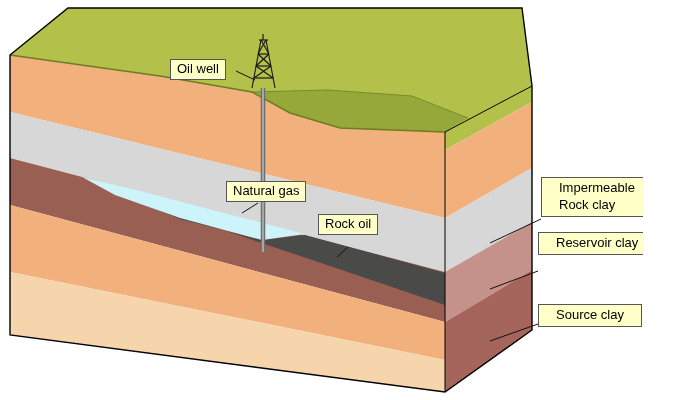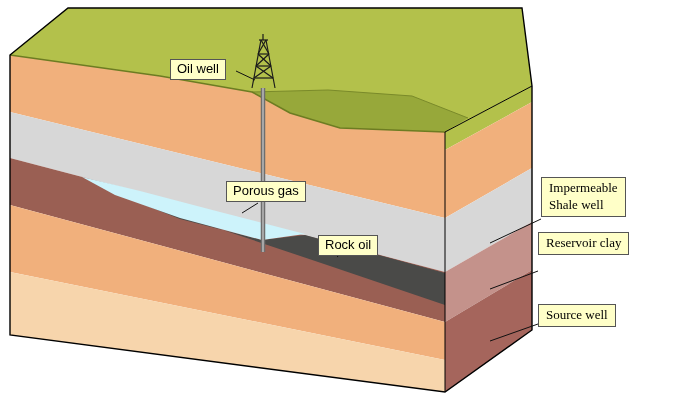--- a/index.html
+++ b/index.html
@@ -15,21 +15,21 @@
   .lbl {
     position: absolute;
     background: #ffffc8;
     border: 1px solid #555555;
     color: #000000;
     font-size: 13px;
     line-height: 1.3;
     padding: 1px 6px;
     white-space: nowrap;
   }
-  .lbl.multi { padding: 2px 7px; font-family: Liberation Serif, serif; }
+  .lbl.multi { padding: 2px 17px; }
 </style>
 </head>
 <body>
 
 <div class="stage">
 
   <svg width="700" height="400" viewBox="0 0 700 400">
 
     <polygon points="10,55 160,76 252,92 290,113 340,128 445,132 445,218 10,112" fill="#f1b07c"></polygon>
     <polygon points="10,112 445,218 445,272 10,158" fill="#d7d7d7"></polygon>
@@ -77,30 +77,30 @@
     <line x1="236" y1="71" x2="255" y2="80" stroke="#111111" stroke-width="1"></line>
     <line x1="258" y1="203" x2="242" y2="213" stroke="#111111" stroke-width="1"></line>
     <line x1="348" y1="247" x2="337" y2="257" stroke="#111111" stroke-width="1"></line>
     <line x1="541" y1="219" x2="490" y2="243" stroke="#111111" stroke-width="1"></line>
     <line x1="538" y1="271" x2="490" y2="289" stroke="#111111" stroke-width="1"></line>
     <line x1="538" y1="324" x2="490" y2="341" stroke="#111111" stroke-width="1"></line>
   </svg>
 
   <div class="lbl" style="left:170px; top:59px;">Oil well</div>
 
-  <div class="lbl" style="left:226px; top:181px;">Porous gas</div>
+  <div class="lbl" style="left:226px; top:181px;">Natural gas</div>
 
-  <div class="lbl" style="left:318px; top:235px;">Rock oil</div>
+  <div class="lbl" style="left:318px; top:214px;">Rock oil</div>
 
   <div class="lbl multi" style="left:541px; top:177px;">
     <div>Impermeable</div>
-    <div>Shale well</div>
+    <div>Rock clay</div>
   </div>
 
   <div class="lbl multi" style="left:538px; top:232px;">
     <div>Reservoir clay</div>
   </div>
 
   <div class="lbl multi" style="left:538px; top:304px;">
-    <div>Source well</div>
+    <div>Source clay</div>
   </div>
 
 </div>
 
 </body></html>

